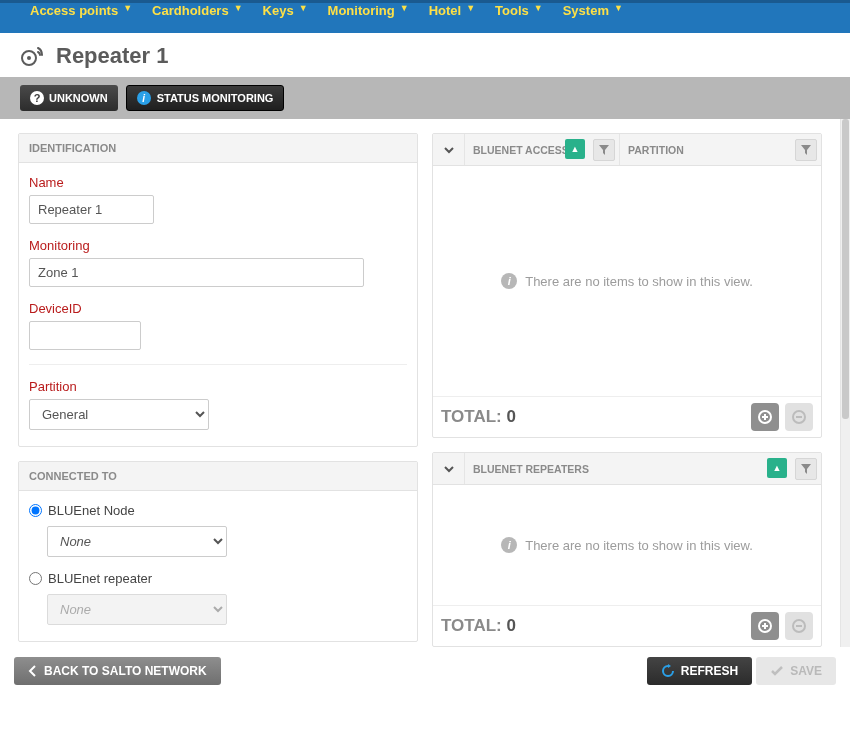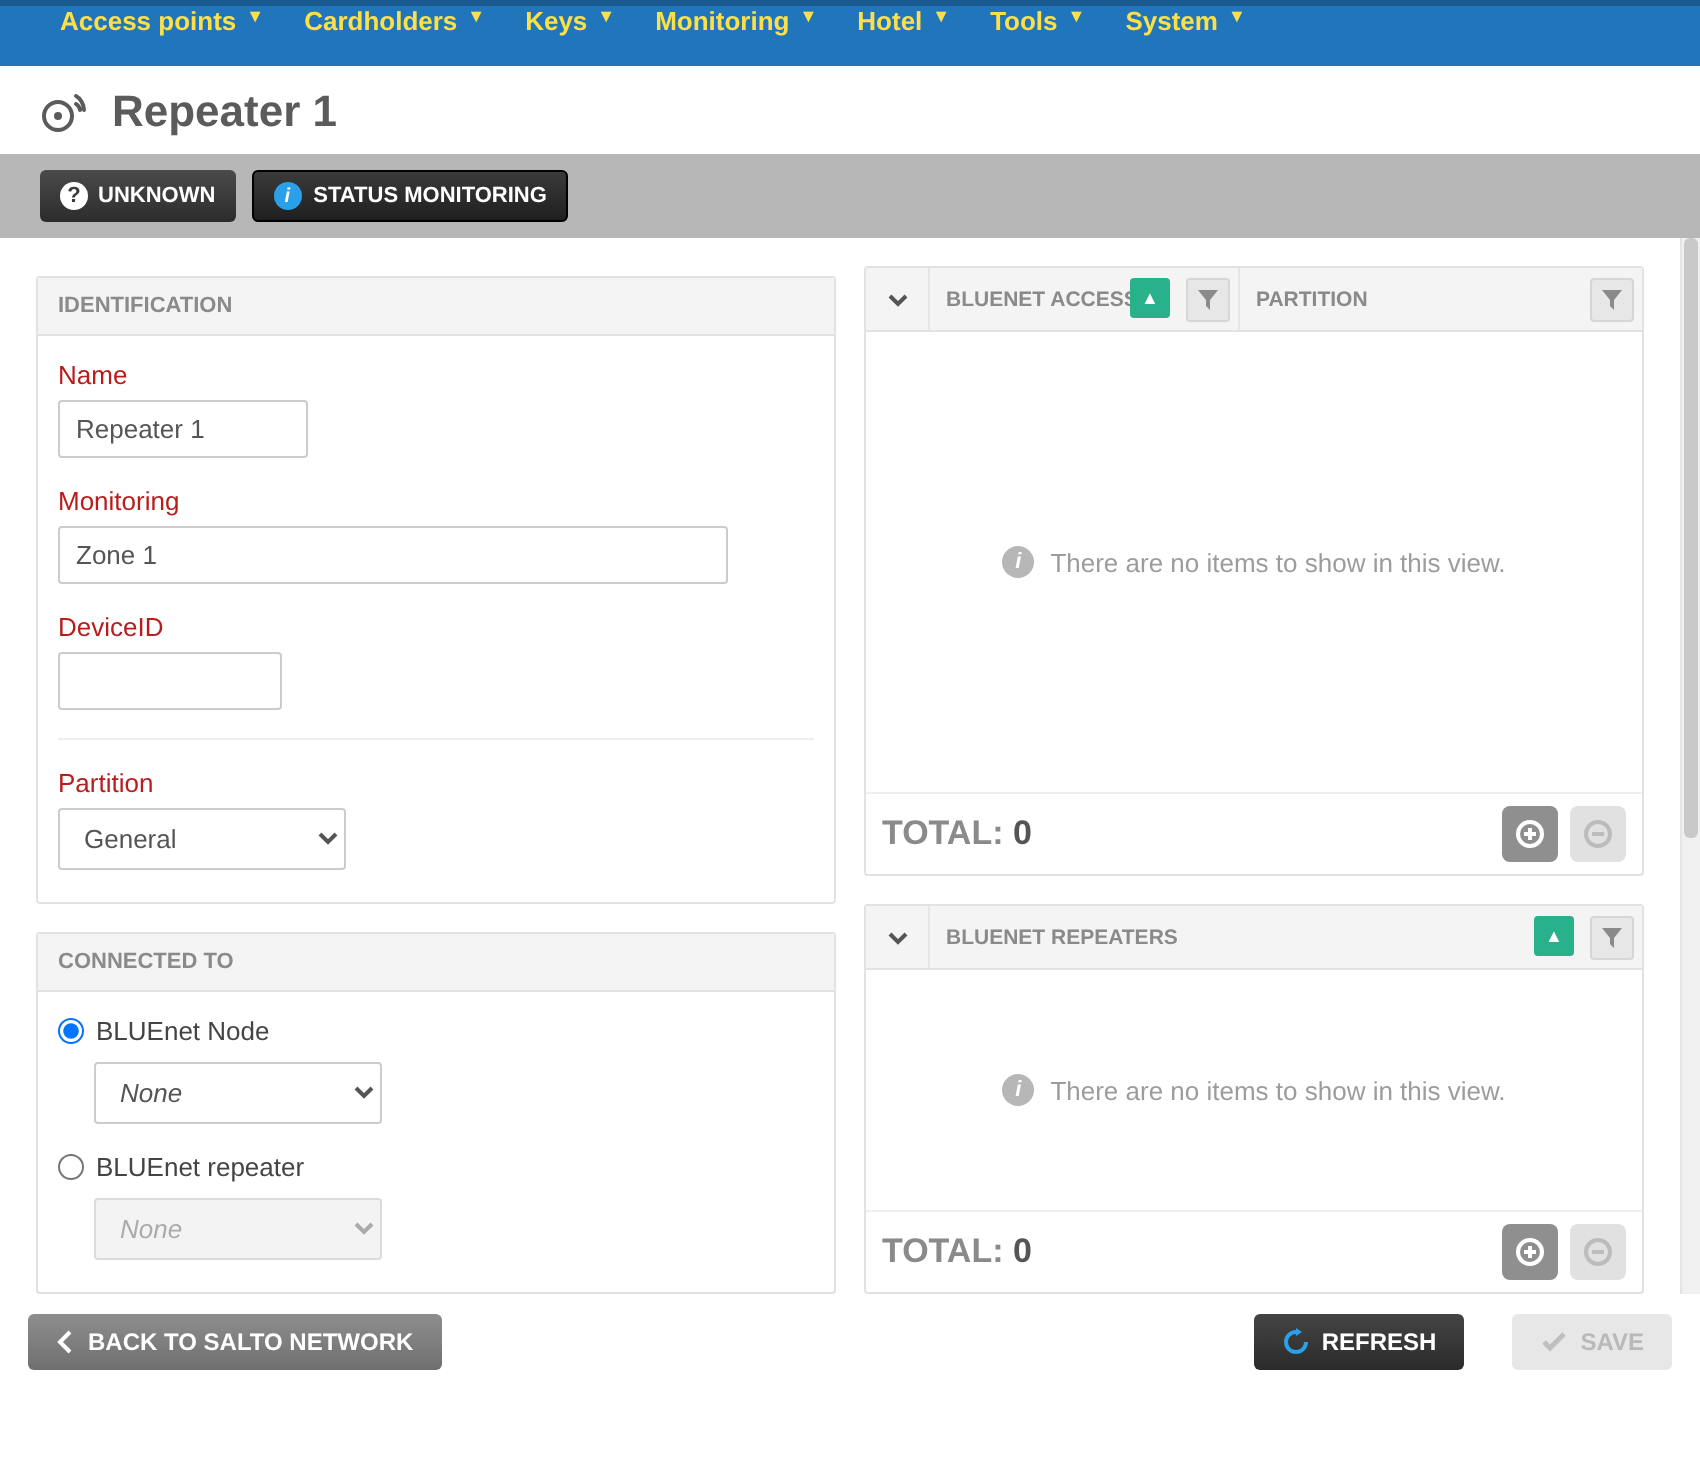--- a/index.html
+++ b/index.html
@@ -19,34 +19,34 @@
   
   .statusbar { background: #b7b7b7; padding: 8px 20px; display: flex; gap: 8px; }
   .status-badge { display: inline-flex; align-items: center; padding: 5px 10px; border-radius: 3px; font-weight: bold; font-size: 11px; cursor:pointer;}
   .status-unknown { background: linear-gradient(#4a4a4a,#2c2c2c); color: #fff; }
   .status-unknown .icon { width:14px; height:14px; background:#fff; border-radius:50%; color:#3a3a3a; display:inline-flex; align-items:center; justify-content:center; font-size:11px; font-weight:bold; margin-right:5px;}
   .status-monitor { background: linear-gradient(#3a3a3a,#1f1f1f); color: #fff; border:1px solid #000;}
   .status-monitor .icon { width:14px; height:14px; background:#2aa0e8; border-radius:50%; color:#fff; display:inline-flex; align-items:center; justify-content:center; font-size:10px; font-weight:bold; font-style:italic; margin-right:6px;}
 
   
   .content { display: flex; gap: 14px; padding: 14px 14px 0 18px; position:relative;}
-  .left-col { width: 400px; flex:0 0 400px; display:flex; flex-direction:column; gap:14px;justify-content:flex-end;}
+  .left-col { width: 400px; flex:0 0 400px; display:flex; flex-direction:column; gap:14px;}
   .right-col { flex: 1; display:flex; flex-direction:column; gap:14px; }
   .vscroll { position:absolute; right:0; top:0; bottom:0; width:10px; background:#f0f0f0; border-left:1px solid #e5e5e5;}
   .vscroll-thumb{ position:absolute; left:1px; right:1px; top:0; height:300px; background:#c9c9c9; border-radius:3px;}
 
   
   .panel { border: 1px solid #e2e2e2; border-radius: 2px; background: #fff; }
   .panel-header { background: #f4f4f4; padding: 8px 10px; font-size: 11px; font-weight: bold; color: #8a8a8a; border-bottom:1px solid #e2e2e2;}
   .panel-body { padding: 12px 10px 16px 10px; }
   .field-label { color: #b91c1c; font-size: 13px; margin-bottom: 5px; display:block;}
   .field-wrap { margin-bottom: 14px; }
   .text-input, .select-input { border: 1px solid #ccc; padding: 6px 8px; font-size: 13px; color:#555; background:#fff; border-radius:2px;}
   .select-input { appearance: auto; }
-  .w-125 { width: 125px; } .w-335{width:335px;} .w-112{width:112px;} .w-150{width:144px;}
+  .w-125 { width: 125px; } .w-335{width:335px;} .w-112{width:112px;} .w-150{width:180px;}
   hr.sep { border:none; border-top:1px solid #eee; margin: 6px 0 14px 0;}
 
   .radio-row { display:flex; align-items:center; margin-bottom:8px; font-size:13px; color:#444;}
   .radio-row input { margin-right:6px; }
   .indent-select { margin-left: 18px; margin-bottom: 14px;}
   .select-disabled { background:#efefef; color:#888; font-style:italic;}
   .select-normal { font-style: italic; color:#555;}
 
   
   .grid { border:1px solid #e2e2e2; border-radius:2px; background:#fff; display:flex; flex-direction:column;}
@@ -69,21 +69,21 @@
   .round-btn.disabled { background:#e1e1e1; color:#bcbcbc; cursor:default;}
   .round-btn svg{display:block;}
 
   
   .bottombar { padding: 10px 14px; display:flex; justify-content:space-between; align-items:center; }
   .btn { display:inline-flex; align-items:center; padding:7px 14px; border-radius:3px; font-size:12px; font-weight:bold; cursor:pointer; gap:6px;}
   .btn-dark { background:linear-gradient(#8e8e8e,#6f6f6f); color:#fff;}
   .btn-darker { background:linear-gradient(#444,#2b2b2b); color:#fff;}
   .btn-disabled { background:#e7e7e7; color:#b9b9b9; cursor:default;}
   .btn svg{display:block;}
-  .right-btns{display:flex; gap:24px;}
+  .right-btns{display:flex; gap:4px;}
 </style>
 </head>
 <body>
 
 <div class="topnav">
   <div class="topnav-item">
       <span>Access points</span>
       <span class="caret">▼</span>
     </div>
   <div class="topnav-item">

